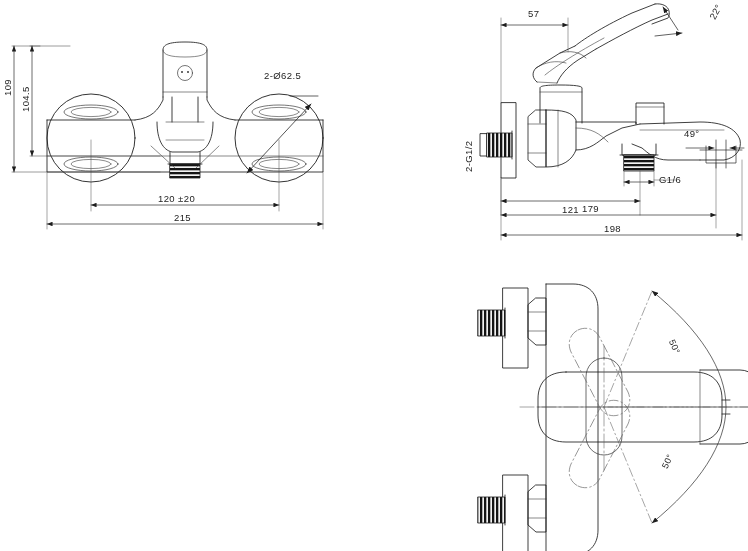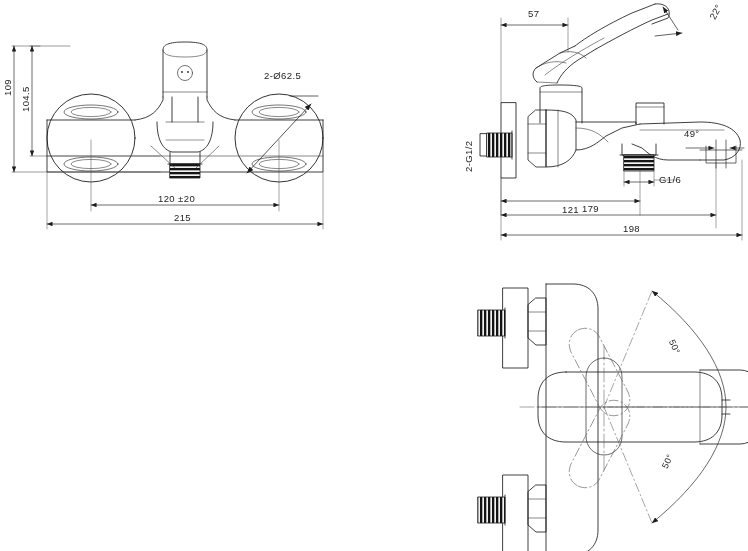--- a/index.html
+++ b/index.html
@@ -247,19 +247,19 @@
 <div class="lbl" style="left:463px;top:172px;transform:rotate(-90deg);transform-origin:left top;">2-G1/2</div>
 
 <div class="lbl" style="left:659px;top:174px;">G1/6</div>
 
 <div class="lbl" style="left:684px;top:128px;">49°</div>
 
 <div class="lbl" style="left:562px;top:172px;margin-top:32px;">121</div>
 
 <div class="lbl" style="left:582px;top:203px;">179</div>
 
-<div class="lbl" style="left:623px;top:223px;">198</div>
+<div class="lbl" style="left:604px;top:223px;">198</div>
 
 <div class="lbl sm" style="left:676px;top:338px;transform:rotate(66deg);transform-origin:left top;">50°</div>
 
 <div class="lbl sm" style="left:660px;top:466px;transform:rotate(-66deg);transform-origin:left top;">50°</div>
 
 </div>
 
 </body></html>

